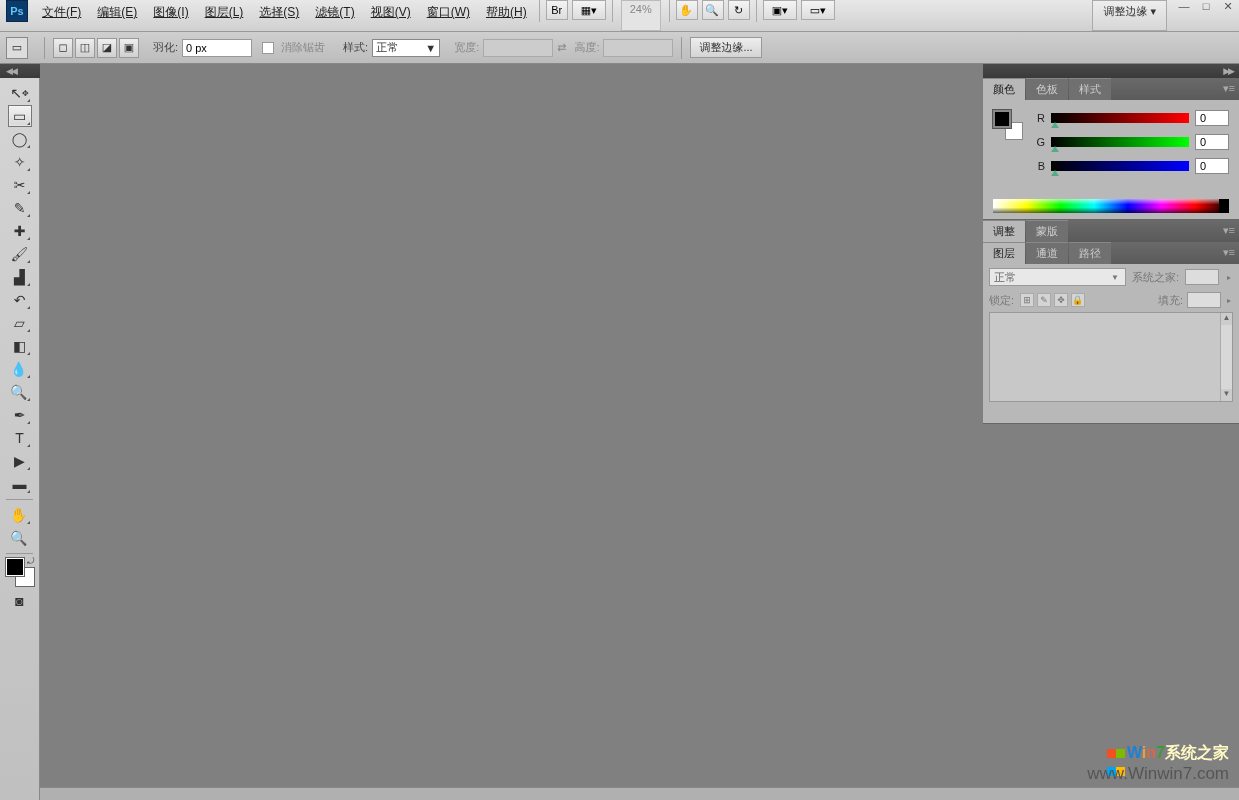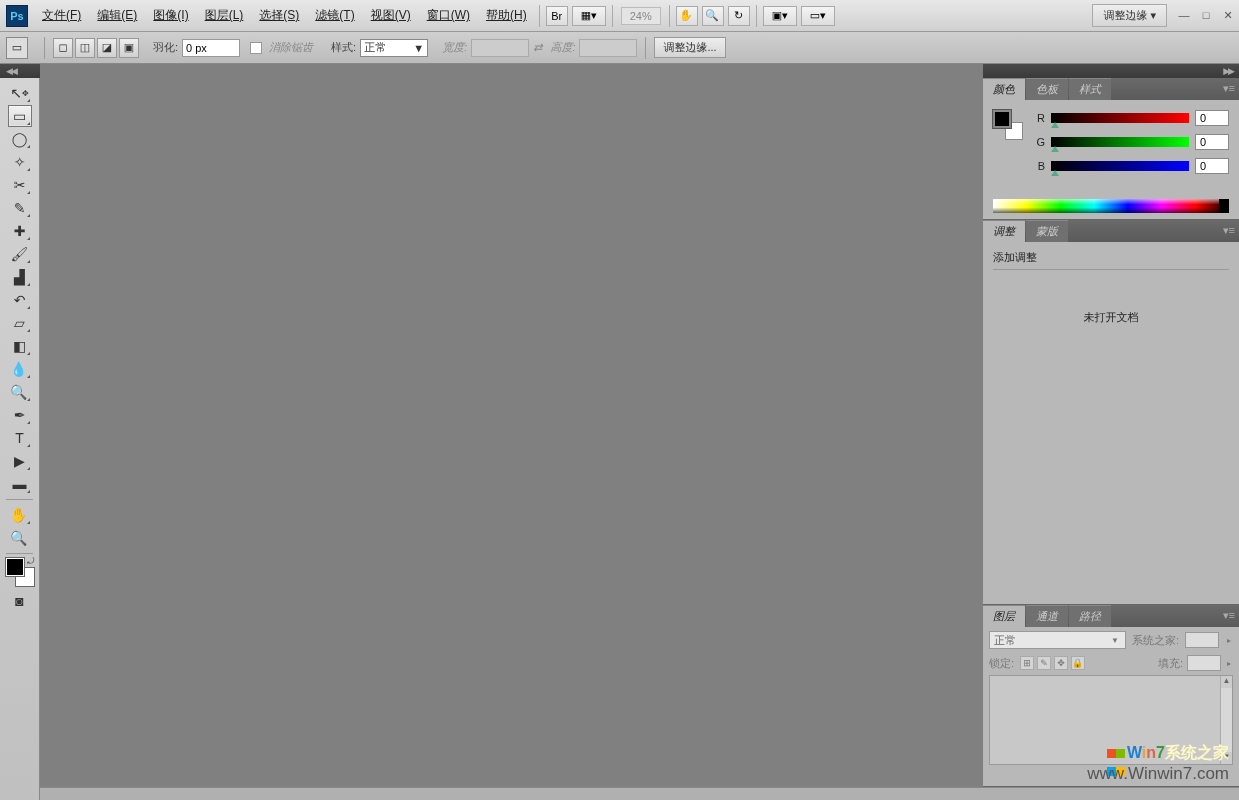--- a/index.html
+++ b/index.html
@@ -1,37 +1,37 @@
 <!DOCTYPE html>
 <html><head>
 <meta charset="utf-8">
 <style>
 * { margin:0; padding:0; box-sizing:border-box; font-family:"Microsoft YaHei",Arial,sans-serif; user-select:none; }
 body { width:1239px; height:800px; background:#808080; overflow:hidden; }
 
 
-.menubar { height:32px; background:linear-gradient(#e8e8e8,#d0d0d0); border-bottom:1px solid #999; display:flex; align-items:center; font-size:12px; }
+.menubar { height:32px; background:linear-gradient(#e8e8e8,#d0d0d0); border-bottom:1px solid #999; display:flex; font-size:12px; }
 .ps-logo { width:22px; height:22px; margin:0 6px; background:#0a3b6a; border:1px solid #07294b; display:flex; align-items:center; justify-content:center; color:#5fc6f5; font-weight:bold; font-size:11px; }
 .menu-item { padding:4px 8px; cursor:default; color:#222;text-decoration:underline; }
 .menu-sep { width:1px; height:22px; background:#aaa; margin:0 4px; }
 .menu-btn { width:22px; height:20px; border:1px solid #aaa; background:linear-gradient(#f4f4f4,#ddd); margin:0 2px; display:flex; align-items:center; justify-content:center; font-size:11px; }
 .menu-btn.wide { width:34px; }
 .zoom { padding:2px 8px; color:#888; font-size:11px; border:1px solid #bbb; background:#e4e4e4; margin:0 4px; }
 .spacer { flex:1; }
 .workspace-sel { padding:3px 10px; font-size:11px; color:#333; border:1px solid #aaa; background:linear-gradient(#eee,#d6d6d6); margin-right:6px; }
 .winbtn { width:18px; height:14px; margin:0 2px; color:#555; font-size:11px; text-align:center; cursor:default; }
 
 
 .optbar { height:32px; background:linear-gradient(#cfcfcf,#bcbcbc); border-bottom:1px solid #888; display:flex; align-items:center; font-size:11px; padding:0 6px; color:#333; }
 .opt-icon { width:22px; height:22px; border:1px solid #888; background:#ddd; margin-right:8px; display:flex; align-items:center; justify-content:center; }
 .opt-group { display:flex; align-items:center; gap:2px; margin-right:10px; }
 .tiny-btn { width:20px; height:20px; border:1px solid #999; background:linear-gradient(#eee,#d0d0d0); display:flex; align-items:center; justify-content:center; }
 .opt-label { margin:0 4px; color:#444; }
-.opt-label.dim { color:#888;font-style:italic; }
-.opt-input { width:58px; height:18px; border:1px solid #999; background:#fff; font-size:11px; padding:0 3px; }
+.opt-label.dim { color:#888; }
+.opt-input { width:70px; height:18px; border:1px solid #999; background:#fff; font-size:11px; padding:0 3px; }
 .opt-input.dim { background:#ccc; border-color:#aaa; }
 .opt-check { width:12px; height:12px; border:1px solid #999; background:#fff; margin-right:3px; }
 .opt-select { width:68px; height:18px; border:1px solid #888; background:#fff; font-size:11px; padding:0 3px; display:flex; align-items:center; justify-content:space-between; }
 .opt-sep { width:1px; height:22px; background:#999; margin:0 8px; }
 .opt-btn { padding:2px 8px; border:1px solid #999; background:linear-gradient(#eee,#d4d4d4); font-size:11px; }
 
 
 .dock-strip { height:14px; background:linear-gradient(#4a4a4a,#3a3a3a); display:flex; align-items:center; padding:0 6px; }
 .dock-arrows { margin-left:auto; color:#aaa; font-size:9px; letter-spacing:-2px; }
 .dock-arrows.left { margin-left:0; margin-right:auto; }
@@ -47,21 +47,21 @@
 .swatch-bg { position:absolute; right:0; bottom:0; width:18px; height:18px; background:#fff; border:1px solid #fff; outline:1px solid #666; }
 .swatch-mini { position:absolute; right:-1px; top:-2px; font-size:9px; color:#444; }
 
 
 .canvas { position:absolute; left:40px; top:78px; right:256px; bottom:13px; background:#808080; }
 
 
 .panels { position:absolute; right:0; top:64px; width:256px; bottom:13px; display:flex; flex-direction:column; }
 .panels .dock-strip { height:14px; }
 .panel-tabs { height:22px; background:linear-gradient(#6a6a6a,#5a5a5a); display:flex; align-items:flex-end; font-size:11px; position:relative; }
-.ptab { padding:3px 10px; color:#ccc; background:#707070; margin-right:1px; border-top:1px solid #888; cursor:default;font-style:italic; }
+.ptab { padding:3px 10px; color:#ccc; background:#707070; margin-right:1px; border-top:1px solid #888; cursor:default; }
 .ptab.act { background:#b8b8b8; color:#222; }
 .panel-menu { position:absolute; right:4px; top:4px; color:#aaa; font-size:11px; cursor:default; }
 .panel-body { background:#b8b8b8; border-bottom:1px solid #666; font-size:11px; color:#222; }
 
 
 .color-body { height:120px; padding:8px 10px; position:relative; }
 .color-swatch-box { position:absolute; left:10px; top:10px; width:24px; height:24px; }
 .color-swatch-box .fg { position:absolute; left:0; top:0; width:18px; height:18px; background:#000; border:2px solid #888; outline:1px solid #555; }
 .color-swatch-box .bg { position:absolute; right:-6px; bottom:-6px; width:18px; height:18px; background:#fff; border:1px solid #888; }
 .rgb-row { display:flex; align-items:center; margin:2px 0 8px 38px; }
@@ -250,24 +250,20 @@
     <div class="spectrum">
         <div class="spectrum-black"></div>
       </div>
   </div>
 
   <div class="panel-tabs">
     <div class="ptab act">调整</div>
     <div class="ptab">蒙版</div>
     <div class="panel-menu">▾≡</div>
   </div>
-  <div class="panel-body adj-body" style="flex:1">
-    <div class="adj-title">添加调整</div>
-    <div class="adj-msg">未打开文档</div>
-  </div>
 
   <div class="panel-tabs">
     <div class="ptab act">图层</div>
     <div class="ptab">通道</div>
     <div class="ptab">路径</div>
     <div class="panel-menu">▾≡</div>
   </div>
   <div class="panel-body layers-body">
     <div class="layers-row1">
       <div class="blend-sel">

